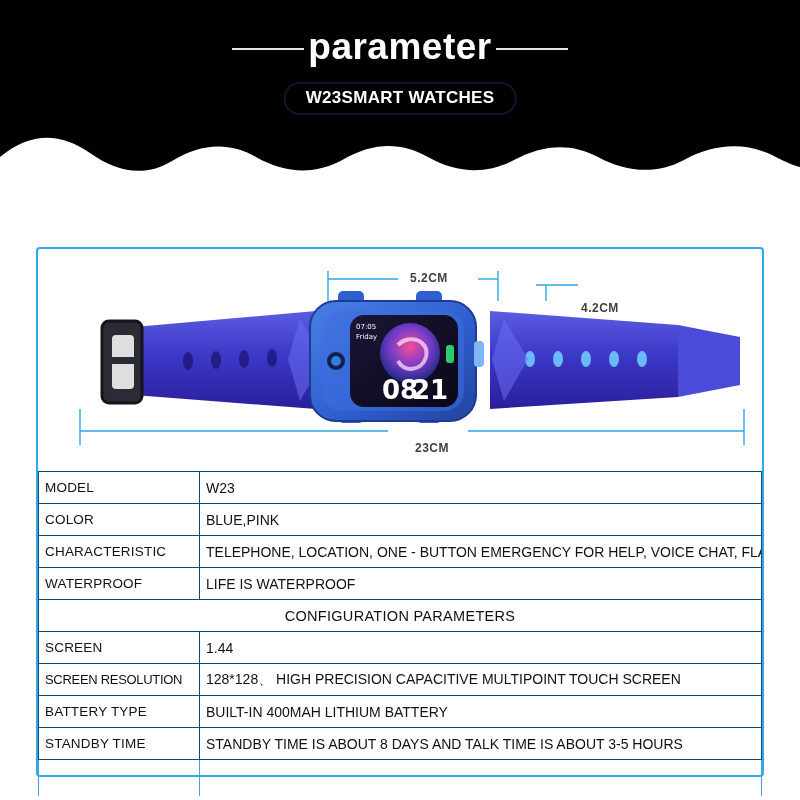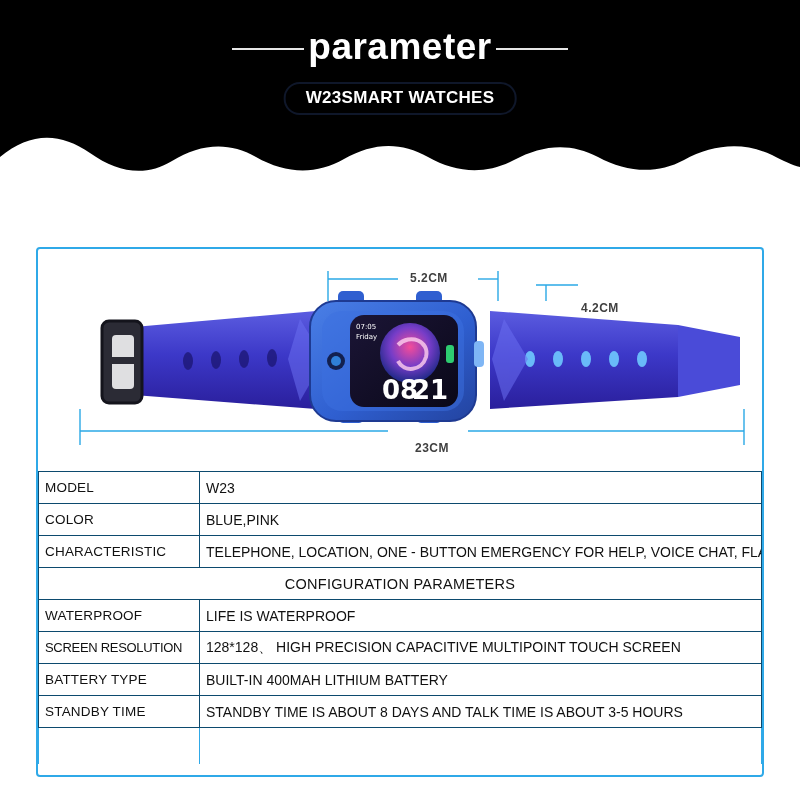--- a/index.html
+++ b/index.html
@@ -271,25 +271,29 @@
       </tr>
       <tr>
         <td class="label">COLOR</td>
         <td class="value">BLUE,PINK</td>
       </tr>
       <tr>
         <td class="label">CHARACTERISTIC</td>
         <td class="value">TELEPHONE, LOCATION, ONE - BUTTON EMERGENCY FOR HELP, VOICE CHAT, FLASHLIGHT, ETC</td>
       </tr>
       <tr>
-        <td class="section" colspan="2">CONFIGURATION PARAMETERS</td>
-      </tr>
-      <tr>
         <td class="label">WATERPROOF</td>
         <td class="value">LIFE IS WATERPROOF</td>
+      </tr>
+      <tr>
+        <td class="section" colspan="2">CONFIGURATION PARAMETERS</td>
+      </tr>
+      <tr>
+        <td class="label">SCREEN</td>
+        <td class="value">1.44</td>
       </tr>
       <tr>
         <td class="label tight">SCREEN  RESOLUTION</td>
         <td class="value">128*128、  HIGH PRECISION CAPACITIVE MULTIPOINT TOUCH SCREEN</td>
       </tr>
       <tr>
         <td class="label">BATTERY TYPE</td>
         <td class="value">BUILT-IN 400MAH LITHIUM BATTERY</td>
       </tr>
       <tr>

